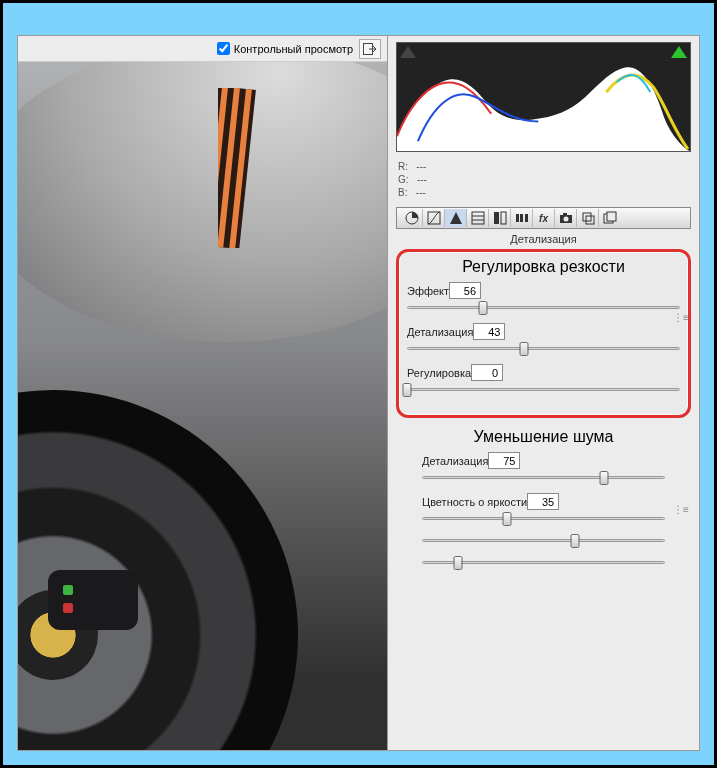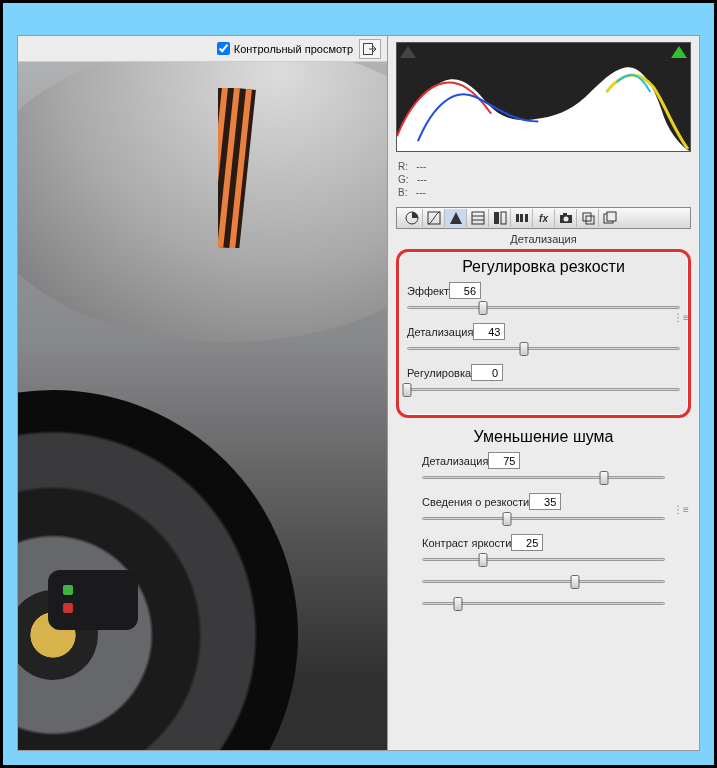--- a/index.html
+++ b/index.html
@@ -222,36 +222,26 @@
                 <span class="slider-label">Детализация</span>
                 <input class="value-input" value="75" style="">
               </div>
               <div class="slider-track">
                 <div class="track-line"></div>
                 <div class="slider-thumb" style="left:75%"></div>
               </div>
             </div>
             <div class="slider-row">
               <div class="slider-head">
-                <span class="slider-label">Сведения о резкости</span>
+                <span class="slider-label">Цветность о яркости</span>
                 <input class="value-input" value="35" style="">
               </div>
               <div class="slider-track">
                 <div class="track-line"></div>
                 <div class="slider-thumb" style="left:35%"></div>
-              </div>
-            </div>
-            <div class="slider-row">
-              <div class="slider-head">
-                <span class="slider-label">Контраст яркости</span>
-                <input class="value-input" value="25" style="">
-              </div>
-              <div class="slider-track">
-                <div class="track-line"></div>
-                <div class="slider-thumb" style="left:25%"></div>
               </div>
             </div>
             <div class="slider-row">
               <div class="slider-track">
                 <div class="track-line"></div>
                 <div class="slider-thumb" style="left:63%"></div>
               </div>
             </div>
             <div class="slider-row">
               <div class="slider-track">

